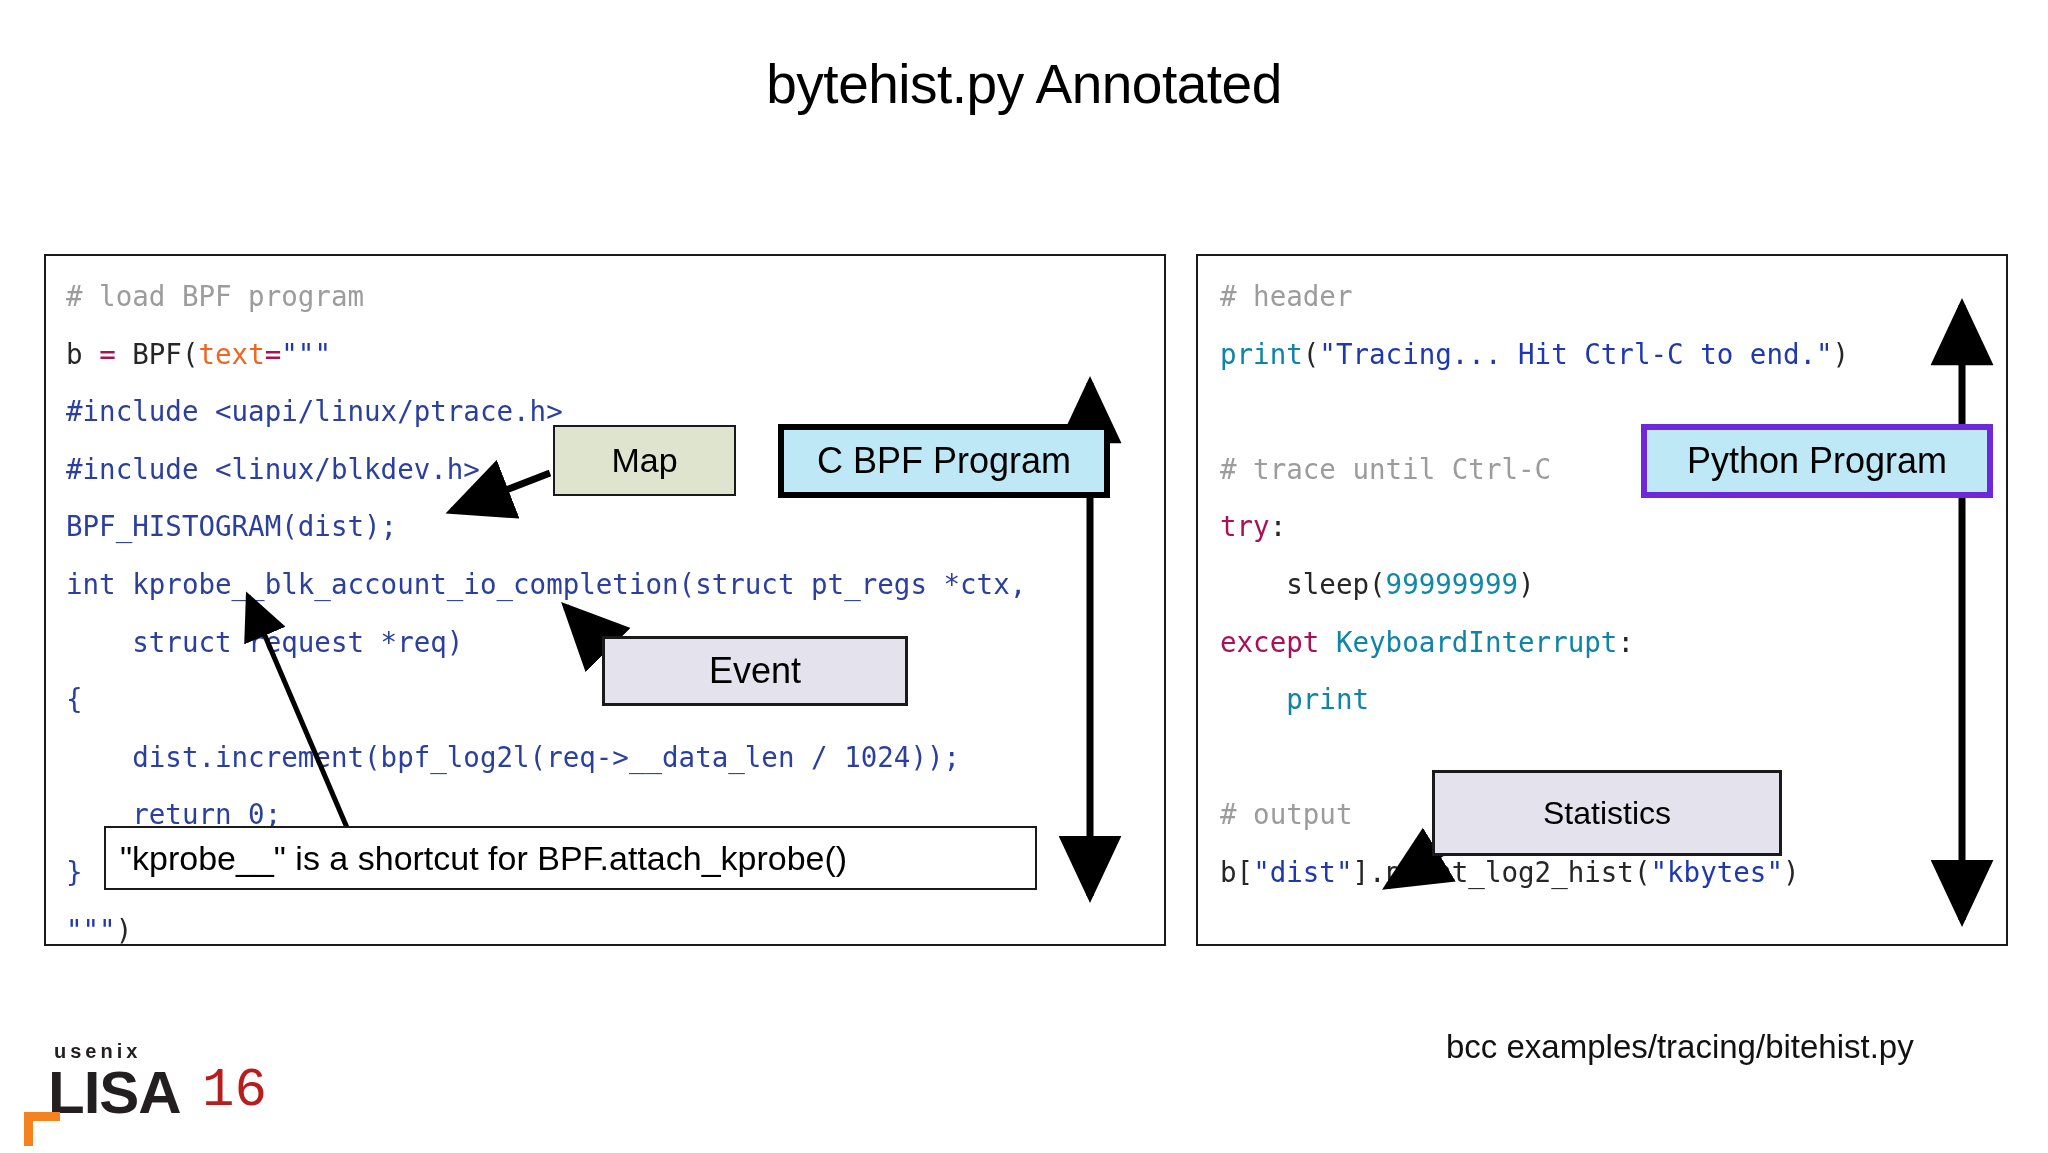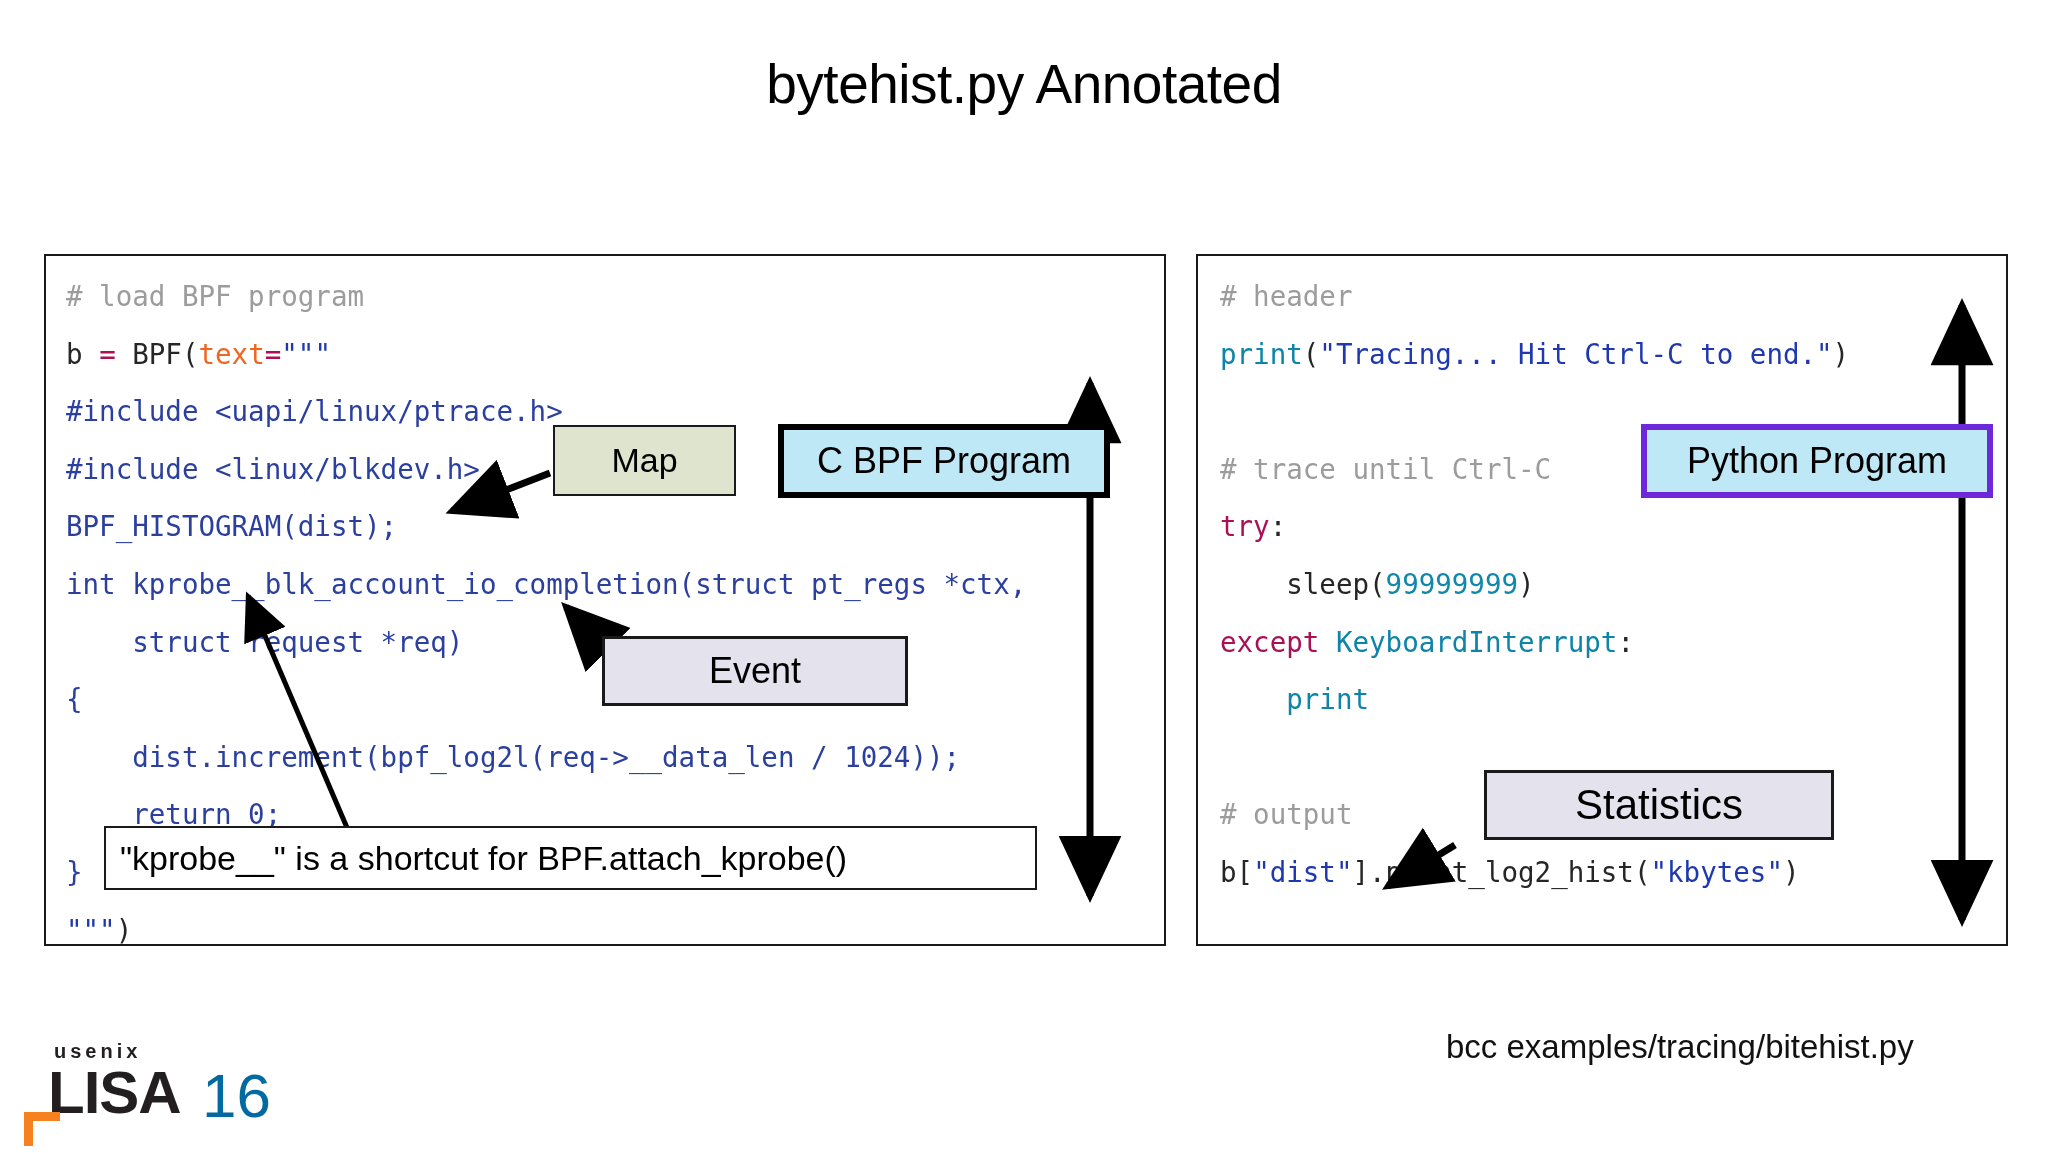--- a/index.html
+++ b/index.html
@@ -77,23 +77,23 @@
     left:602px; top:636px; width:306px; height:70px;
     background:#e4e2ec; border:3px solid #1a1a1a;
     font-size:36px;
   }
   #callout-python{
     left:1641px; top:424px; width:352px; height:74px;
     background:#bfe8f6; border:6px solid #6d28d9;
     font-size:36px;
   }
   #callout-stats{
-    left:1484px; top:770px; width:350px; height:70px;
+    left:1432px; top:770px; width:350px; height:86px;
     background:#e4e2ec; border:3px solid #1a1a1a;
-    font-size:42px;
+    font-size:32px;
   }
   #callout-kprobe{
     left:104px; top:826px; width:933px; height:64px;
     background:#ffffff; border:2px solid #1a1a1a;
     font-size:34px; justify-content:flex-start; padding-left:14px;
   }
 
   
   #annotations{
     position:absolute; left:0; top:0; width:2048px; height:1153px;
@@ -115,22 +115,22 @@
     font-size:20px; letter-spacing:4px; font-weight:700; color:#231f20;
     font-family:"Liberation Sans", sans-serif;
   }
   #logo-lisa{
     position:absolute; left:30px; top:18px;
     font-size:60px; font-weight:800; letter-spacing:-1px; color:#231f20;
     font-family:"Liberation Sans", sans-serif;
   }
   #logo-16{
     position:absolute; left:184px; top:20px;
-    font-size:62px; font-weight:400; color:#0369a1;
-    font-family:Liberation Sans, sans-serif;
+    font-size:54px; font-weight:400; color:#b91c1c;
+    font-family:Liberation Mono, monospace;
   }
   #logo-mark{
     position:absolute; left:6px; top:72px; width:36px; height:34px;
   }
 </style>
 </head>
 <body>
 
 <div id="slide-title">bytehist.py Annotated</div>
 

